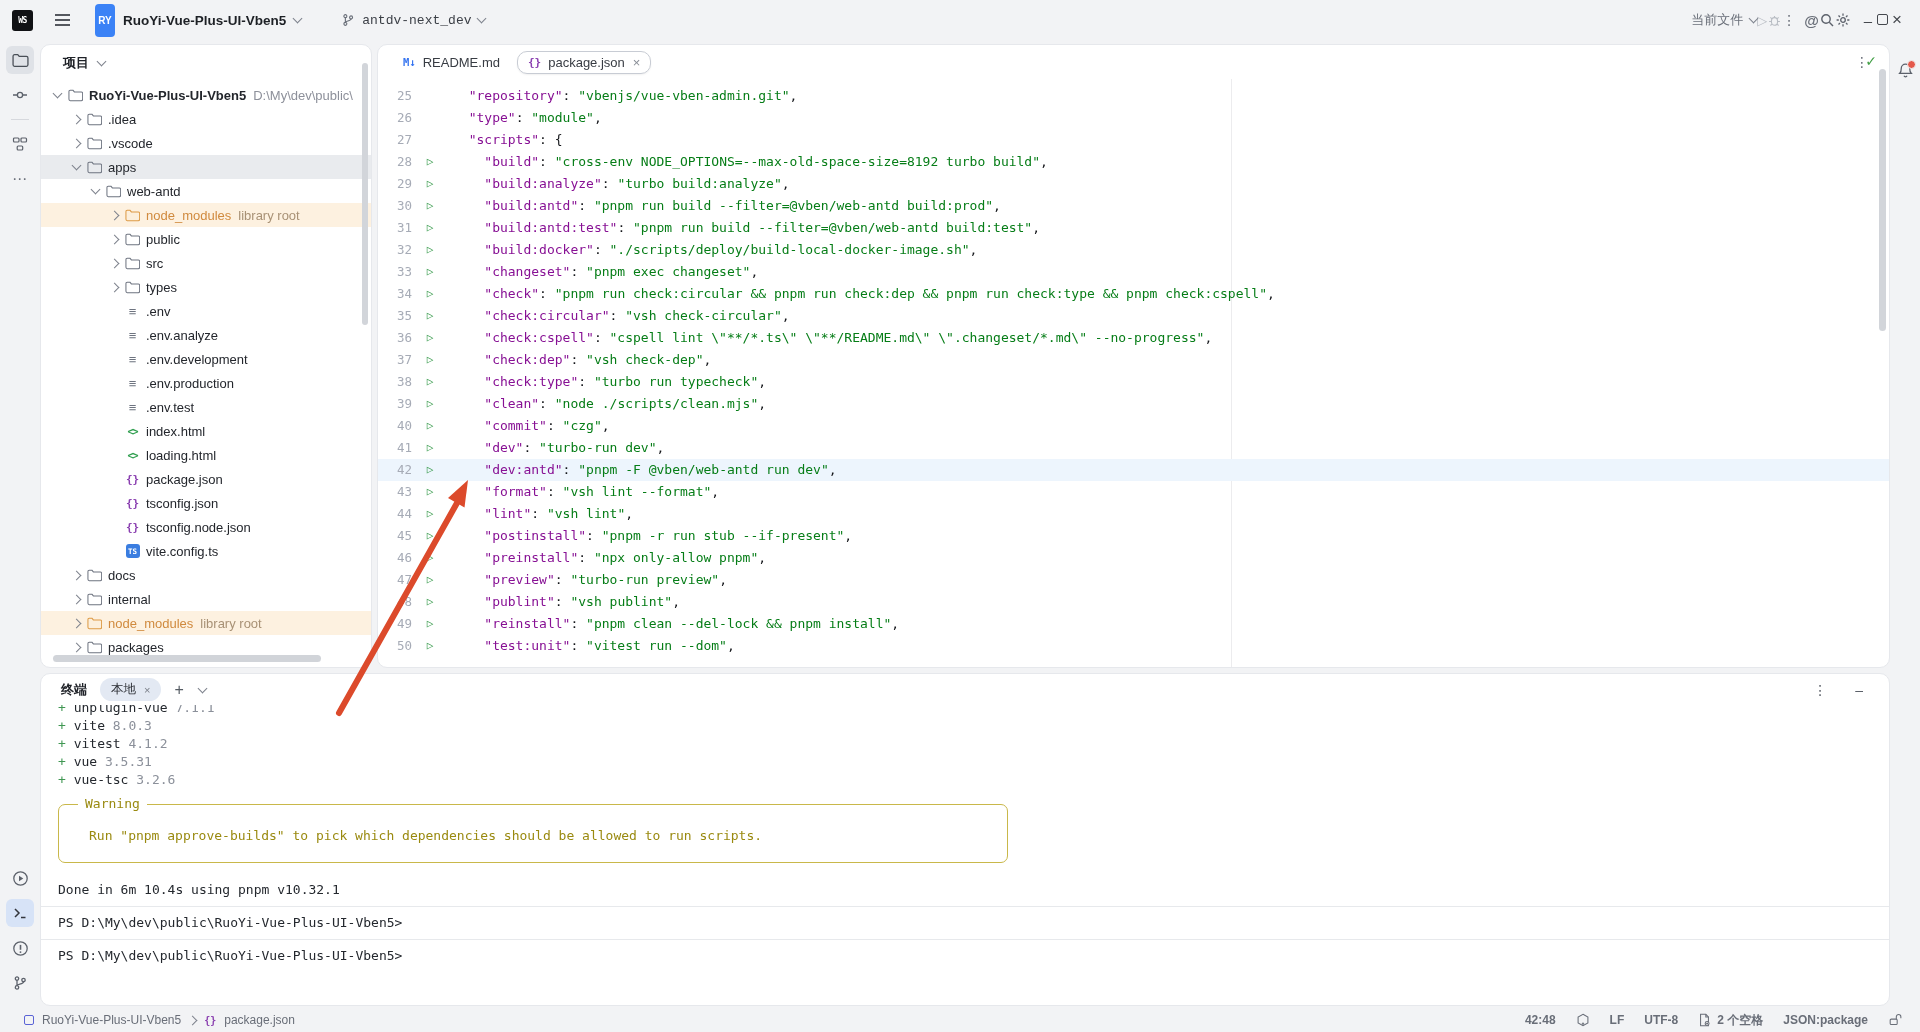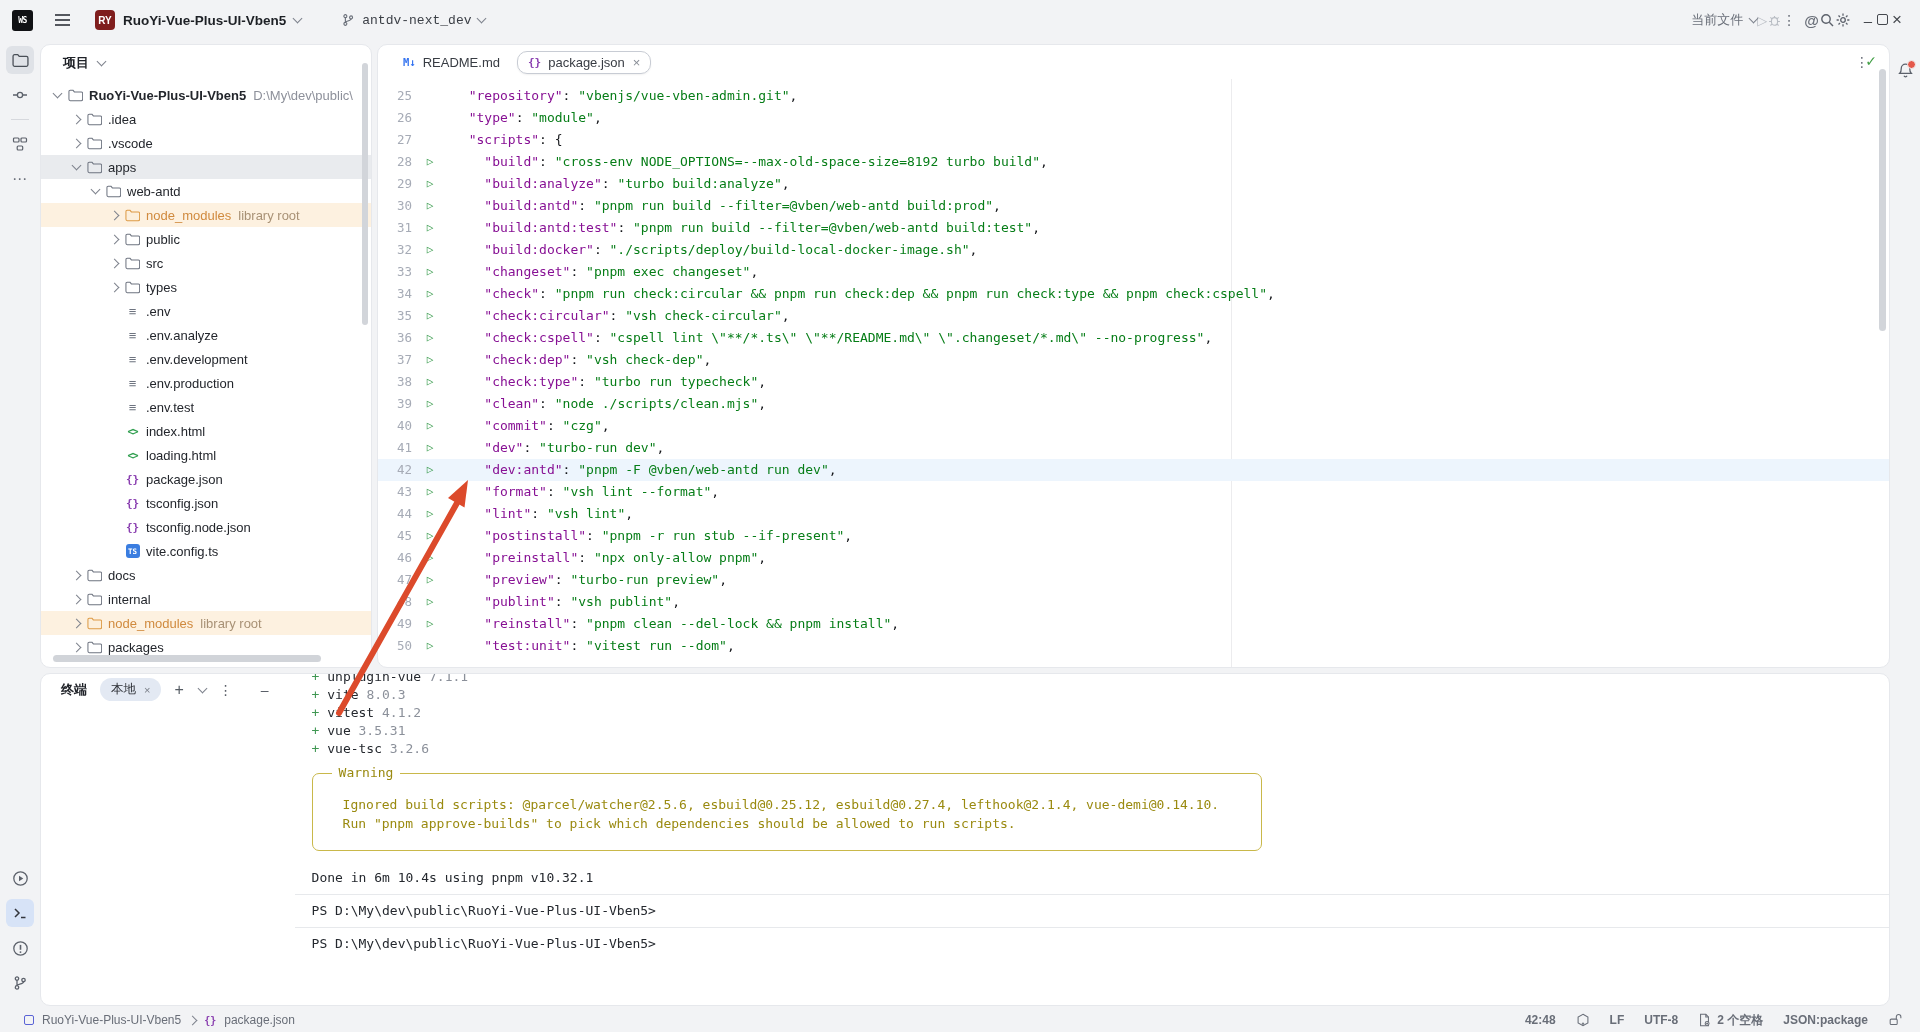--- a/index.html
+++ b/index.html
@@ -7,21 +7,21 @@
        font-family:"Liberation Sans","DejaVu Sans",sans-serif;color:#21252b;font-size:13px;}
 
   
   .titlebar{height:40px;display:flex;align-items:center;padding:0 14px 0 10px;}
   .ws-logo{width:21px;height:21px;background:#101114;color:#fff;border-radius:3px;margin-left:2px;
            font-family:"DejaVu Sans Mono",monospace;font-size:8px;font-weight:bold;
            display:flex;align-items:center;justify-content:center;letter-spacing:-.5px;}
   .menu-btn{margin-left:20px;width:18px;height:14px;display:flex;align-items:center;justify-content:center;}
   .bars{display:inline-block;width:15px;height:1.6px;background:#54575e;box-shadow:0 5px 0 #54575e,0 -5px 0 #54575e;}
   .proj-chip{display:flex;align-items:center;gap:8px;margin-left:24px;font-size:13.5px;font-weight:700;color:#1d2025;}
-  .avatar{width:20px;height:20px;border-radius:4px;background:#7f1d1d;color:#fff;font-size:10px;font-weight:700;
+  .avatar{width:20px;height:33px;border-radius:4px;background:#3b82f6;color:#fff;font-size:10px;font-weight:700;
           display:flex;align-items:center;justify-content:center;}
   .cv{display:inline-block;width:6px;height:6px;border-right:1.5px solid #7d828c;border-bottom:1.5px solid #7d828c;}
   .cv.down{transform:rotate(45deg);margin-top:-3px;}
   .cv.right{transform:rotate(-45deg);}
   .branch-chip{display:flex;align-items:center;gap:7px;margin-left:40px;font-weight:400;color:#3b3f46;font-family:Liberation Mono, monospace;}
   .tb-right{margin-left:auto;display:flex;align-items:center;color:#6a6f79;}
   .runcfg{display:flex;align-items:center;gap:7px;}
   .tb-run{color:#b9bdc4;font-size:13px;}
   .tb-sp{width:8px;}
   .win-btn{font-size:15px;color:#45484e;width:18px;text-align:center;}
@@ -85,21 +85,21 @@
   .ln{width:32px;padding-left:2px;text-align:right;color:#a6abb6;flex:none;font-size:12.5px;}
   .run-gutter{width:36px;flex:none;text-align:center;color:#3e9e52;font-size:11px;}
   .code-text{padding-left:5px;}
   .tok-k{color:#871094;}
   .tok-s{color:#067d17;}
   .tok-c{color:#14161a;}
   .inspect-check{position:absolute;top:8px;right:12px;color:#43a047;font-size:14px;font-weight:bold;}
   .ed-scroll{position:absolute;right:3px;top:24px;width:7px;height:262px;background:#d2d5da;border-radius:4px;}
 
   
-  .terminal-panel{height:333px;margin-top:5px;display:flex;flex-direction:row;overflow:hidden;flex:none;}
+  .terminal-panel{height:333px;margin-top:5px;display:flex;flex-direction:column;overflow:hidden;flex:none;}
   .term-header{height:31px;display:flex;align-items:center;gap:13px;padding:0 26px 0 20px;flex:none;}
   .term-title{font-weight:700;color:#1f2228;}
   .term-tab{display:flex;align-items:center;gap:8px;background:#e3e9f3;border-radius:13px;padding:3px 11px;
             font-size:12.5px;color:#2b2e34;}
   .term-tab-close{color:#7a7f88;font-size:11px;}
   .term-plus{color:#555b63;font-size:16px;line-height:1;}
   .term-right{margin-left:auto;display:flex;align-items:center;gap:28px;color:#5b6069;font-size:14px;}
   .term-body{flex:1;overflow:hidden;font-family:"DejaVu Sans Mono",monospace;font-size:13px;color:#24282e;}
   .tline{height:18px;line-height:18px;padding-left:17px;white-space:pre;}
   .tline.clipped{margin-top:-6px;}
@@ -516,21 +516,20 @@
         <div class="term-body">
           <div>
               <div class="tline clipped"><span class="t-plus">+ </span><span class="t-name">unplugin-vue </span><span class="t-ver">7.1.1</span></div>
               <div class="tline"><span class="t-plus">+ </span><span class="t-name">vite </span><span class="t-ver">8.0.3</span></div>
               <div class="tline"><span class="t-plus">+ </span><span class="t-name">vitest </span><span class="t-ver">4.1.2</span></div>
               <div class="tline"><span class="t-plus">+ </span><span class="t-name">vue </span><span class="t-ver">3.5.31</span></div>
               <div class="tline"><span class="t-plus">+ </span><span class="t-name">vue-tsc </span><span class="t-ver">3.2.6</span></div>
             </div>
           <div class="warn-box">
             <span class="warn-title">Warning</span>
-            <div class="warn-line">Ignored build scripts: @parcel/watcher@2.5.6, esbuild@0.25.12, esbuild@0.27.4, lefthook@2.1.4, vue-demi@0.14.10.</div>
             <div class="warn-line">Run "pnpm approve-builds" to pick which dependencies should be allowed to run scripts.</div>
           </div>
           <div class="done-line">Done in 6m 10.4s using pnpm v10.32.1</div>
           <div>
               <div class="t-sep"></div>
               <div class="prompt-line">PS D:\My\dev\public\RuoYi-Vue-Plus-UI-Vben5&gt;</div>
               <div class="t-sep"></div>
               <div class="prompt-line">PS D:\My\dev\public\RuoYi-Vue-Plus-UI-Vben5&gt;</div>
             </div>
         </div>

